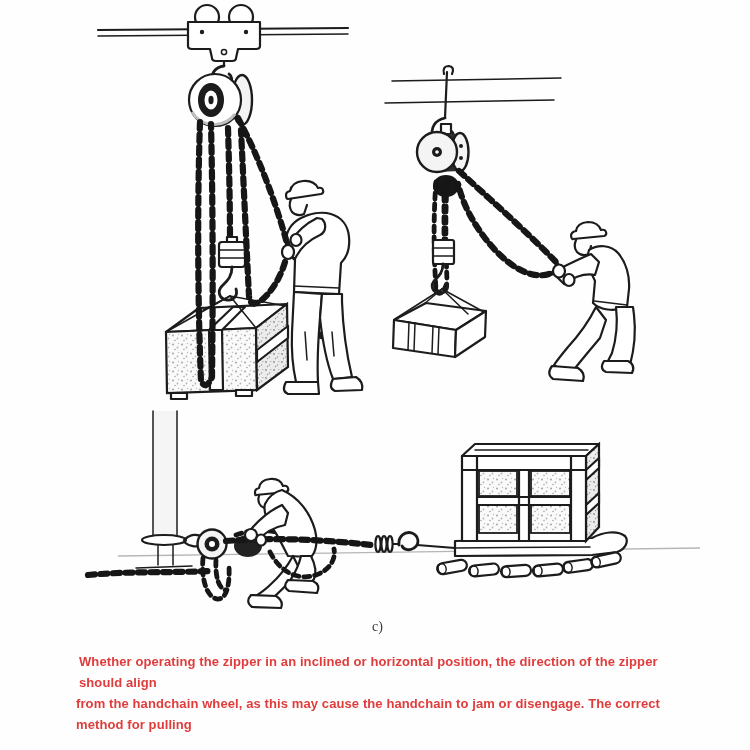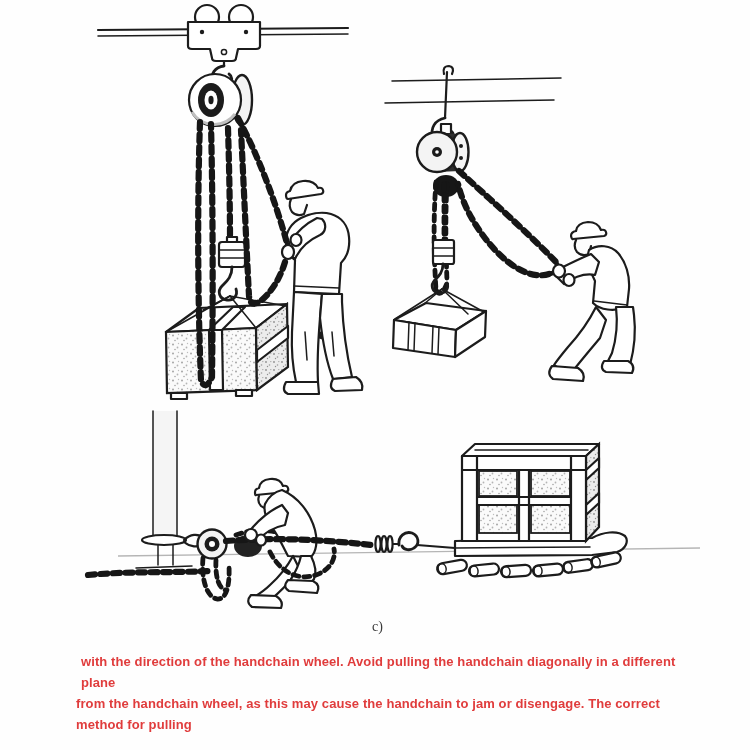--- a/index.html
+++ b/index.html
@@ -284,18 +284,18 @@
       <path class="wfill" d="M282,505 C271,510 261,518 253,527 L247,534 L256,542 C264,533 274,527 285,525 L288,513 Z"></path>
       <ellipse cx="251" cy="535" rx="6" ry="6" class="wfill" stroke-width="2"></ellipse>
       <ellipse cx="261" cy="540" rx="5" ry="5.5" class="wfill" stroke-width="2"></ellipse>
     </g>
   </g>
 </svg>
 
 <div id="figure-label">c)</div>
 
 <div id="caption">
-  <div class="cl2">with the direction of the handchain wheel. Avoid pulling the handchain diagonally in a different plane</div>
+  <div class="cl1">Whether operating the zipper in an inclined or horizontal position, the direction of the zipper should align</div>
   <div class="cl3">from the handchain wheel, as this may cause the handchain to jam or disengage. The correct method for pulling</div>
 
 </div>
 
 </div>
 
 </body></html>

